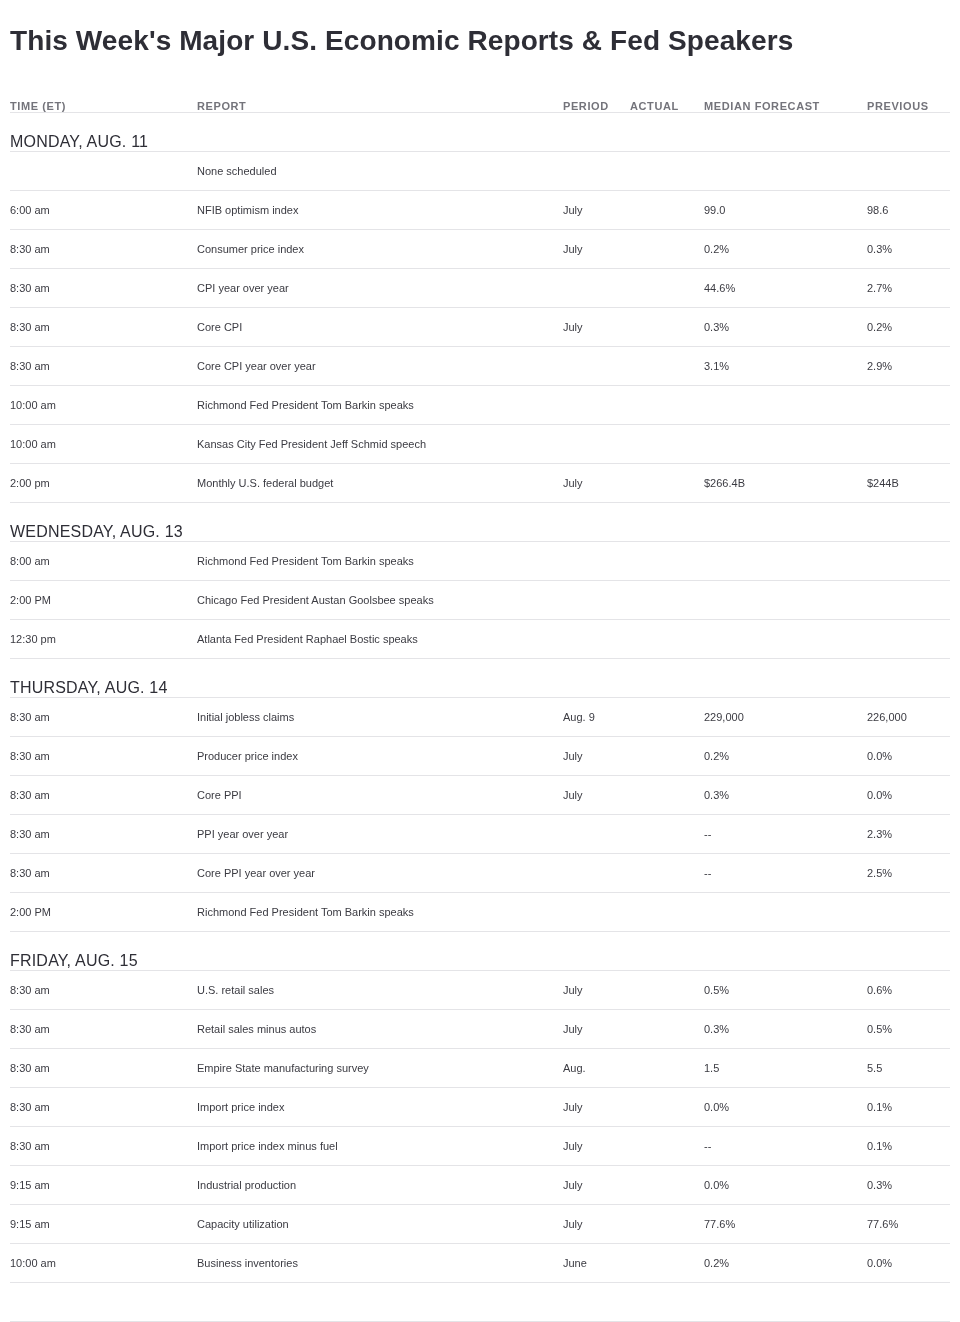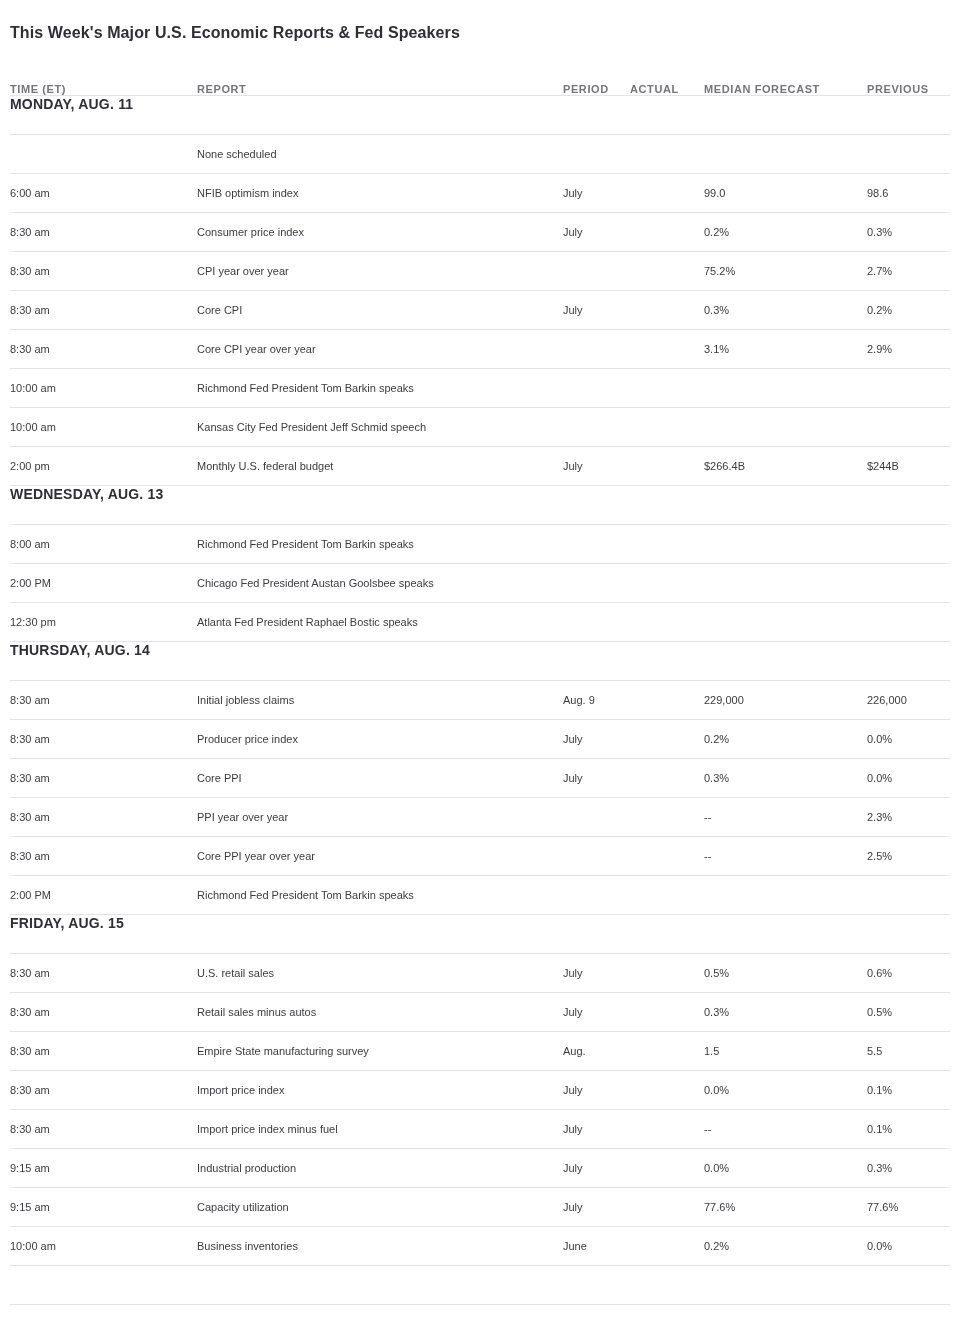--- a/index.html
+++ b/index.html
@@ -15,21 +15,21 @@
     font-family: "Liberation Sans", sans-serif;
     color: var(--body-color);
     width: 960px;
   }
   .page {
     width: 960px;
     padding: 0 10px;
   }
   .page-title {
     padding-top: 9px;
-    font-size: 16px;
+    font-size: 28px;
     line-height: 26px;
     font-weight: 700;
     color: var(--title-color);
     letter-spacing: 0.1px;
   }
   .grid-cols {
     display: grid;
     grid-template-columns: 187px 366px 67px 74px 163px 1fr;
   }
   .header-row {
@@ -53,23 +53,23 @@
     align-items: center;
     font-size: 11px;
     color: var(--body-color);
   }
   .data-row .cell {
     white-space: nowrap;
     overflow: hidden;
   }
   .day-row {
     display: flex;
-    align-items: flex-start;
-    font-size: 14px;
-    font-weight: 700;
+    align-items: flex-end;
+    font-size: 16px;
+    font-weight: 400;
     color: var(--title-color);
     letter-spacing: 0.2px;
   }
 </style>
 </head>
 <body>
 
 <div class="page">
 
   <h1 class="page-title">This Week's Major U.S. Economic Reports &amp; Fed Speakers</h1>
@@ -109,21 +109,21 @@
         <span class="cell col-period">July</span>
         <span class="cell col-actual"></span>
         <span class="cell col-forecast">0.2%</span>
         <span class="cell col-previous">0.3%</span>
       </div>
       <div class="grid-cols row data-row">
         <span class="cell col-time">8:30 am</span>
         <span class="cell col-report">CPI year over year</span>
         <span class="cell col-period"></span>
         <span class="cell col-actual"></span>
-        <span class="cell col-forecast">75.2%</span>
+        <span class="cell col-forecast">44.6%</span>
         <span class="cell col-previous">2.7%</span>
       </div>
       <div class="grid-cols row data-row">
         <span class="cell col-time">8:30 am</span>
         <span class="cell col-report">Core CPI</span>
         <span class="cell col-period">July</span>
         <span class="cell col-actual"></span>
         <span class="cell col-forecast">0.3%</span>
         <span class="cell col-previous">0.2%</span>
       </div>

